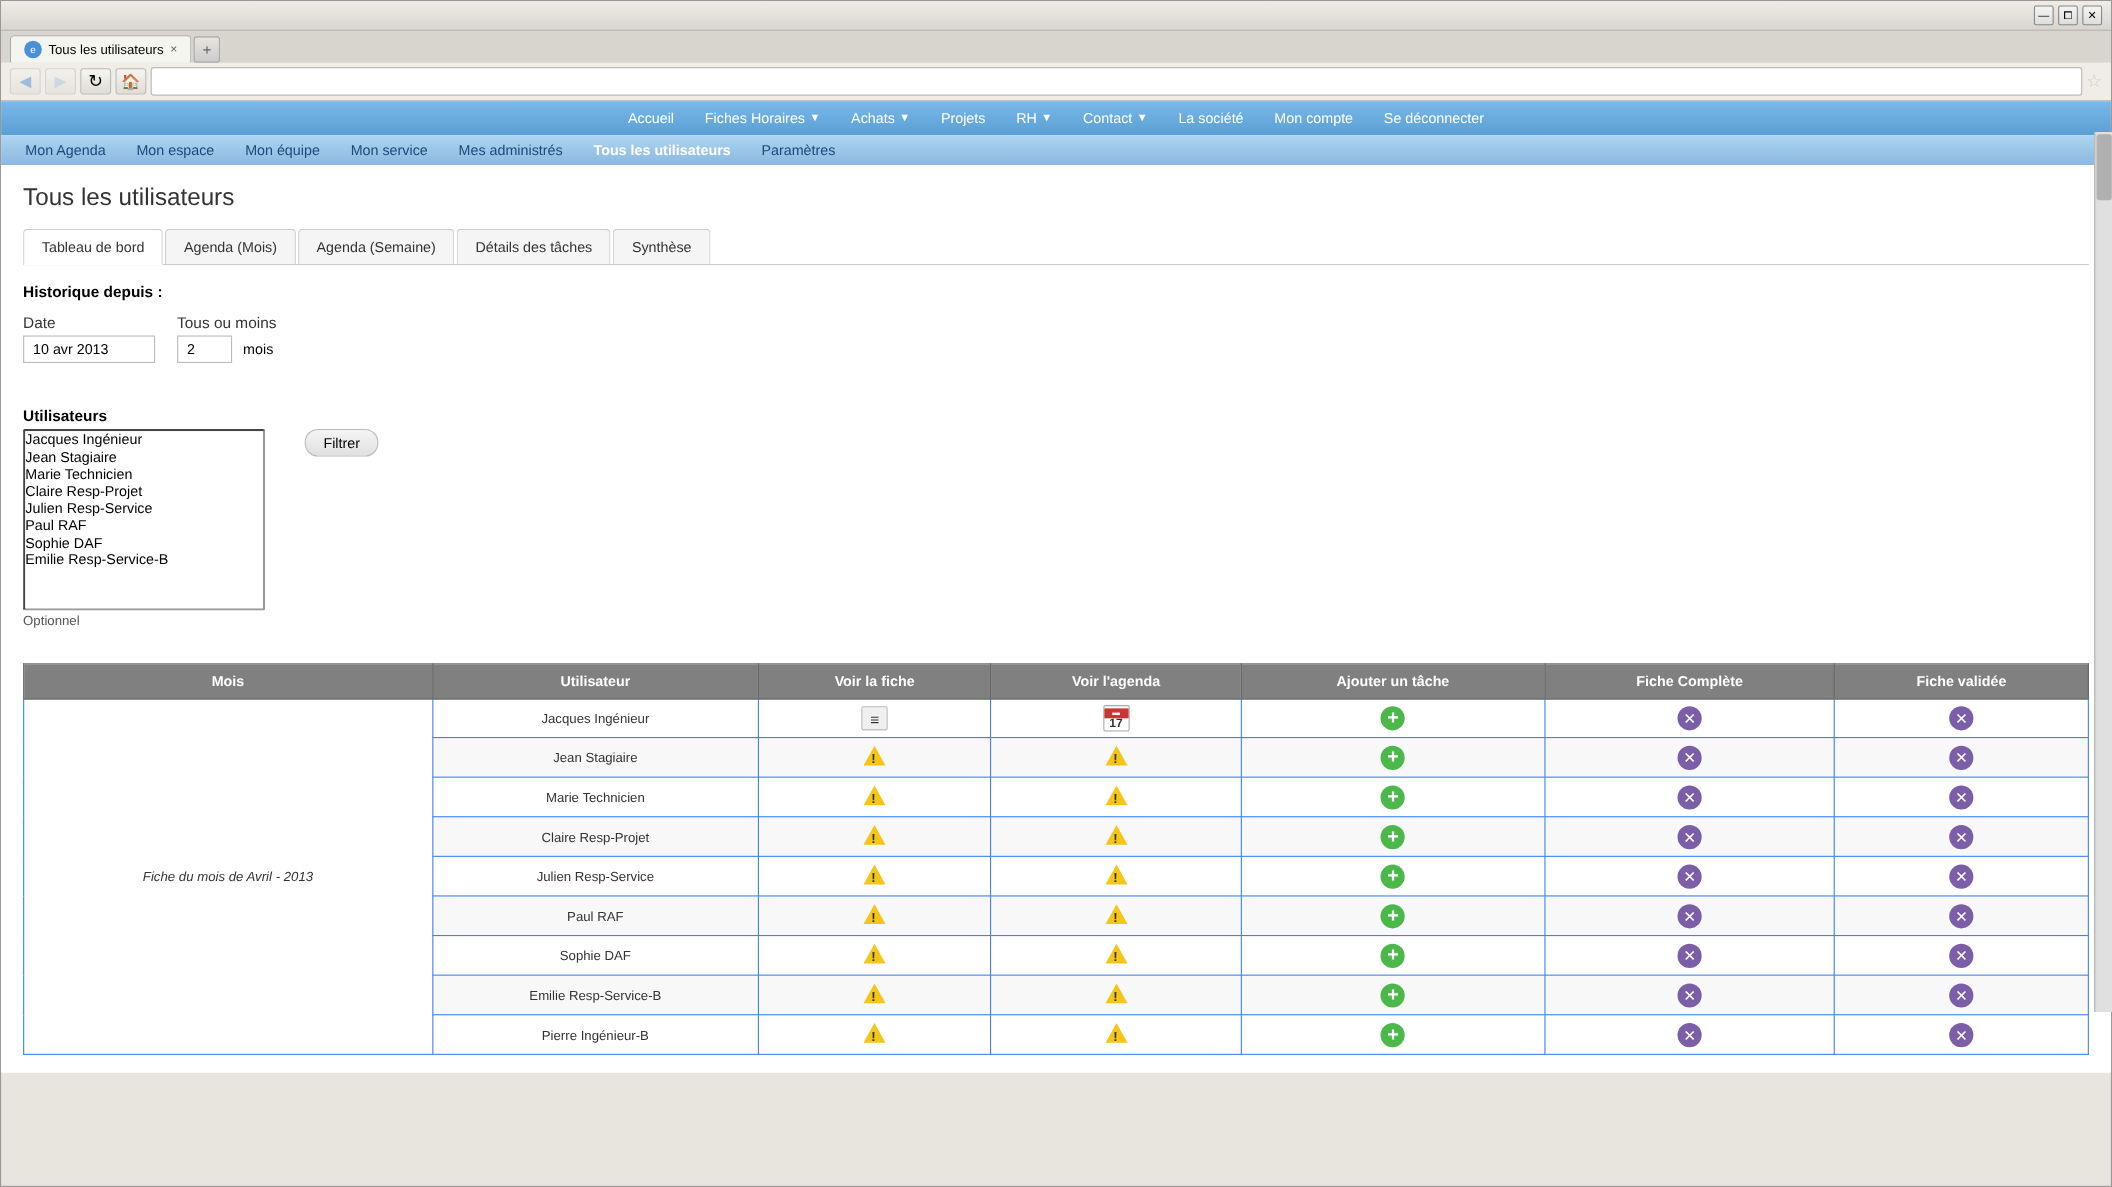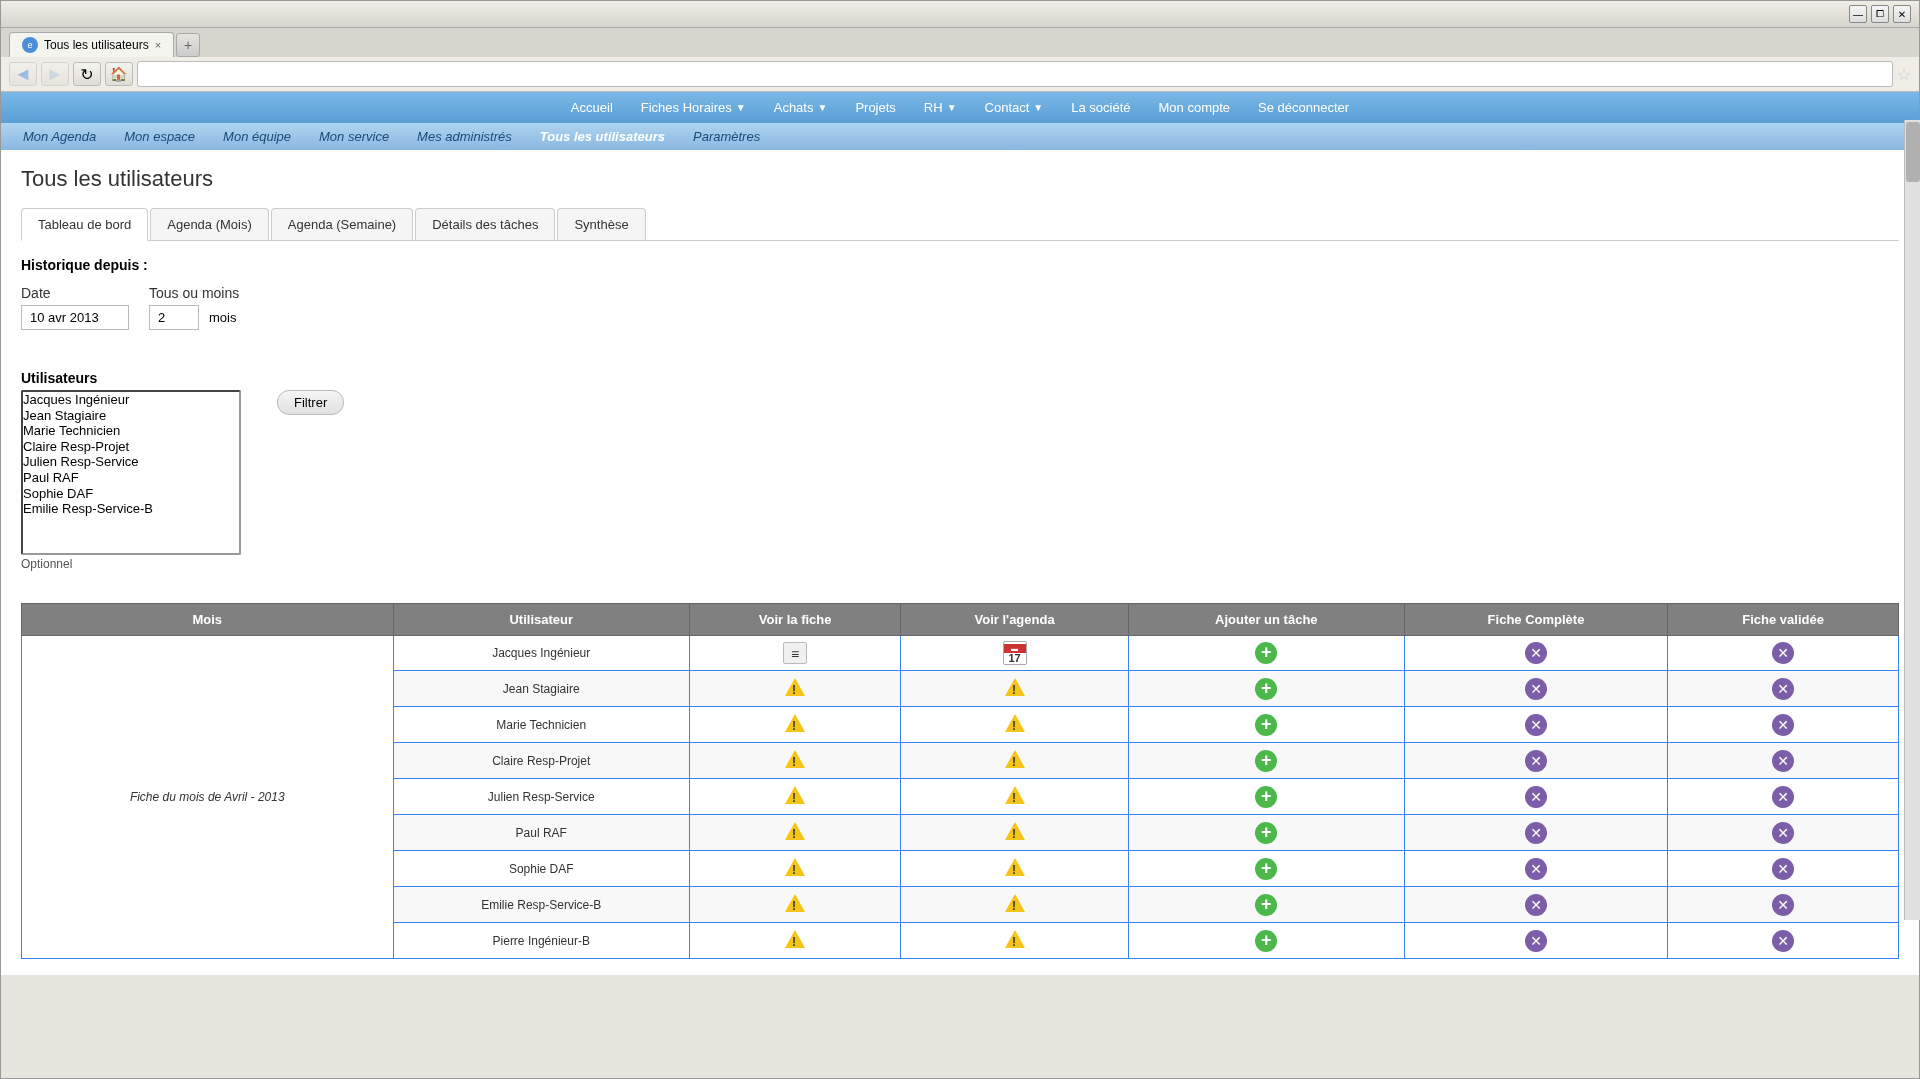--- a/index.html
+++ b/index.html
@@ -129,21 +129,20 @@
       white-space: nowrap;
     }
     .nav-arrow { font-size: 10px; }
 
     
     .sub-nav {
       background: linear-gradient(to bottom, #aed4f0, #8ab8e0);
       display: flex;
       align-items: center;
       padding: 0 8px;
-      font-style: italic;
     }
     .sub-nav-item {
       color: #1a4a7a;
       padding: 6px 14px;
       cursor: pointer;
       font-size: 13px;
       text-decoration: none;
       white-space: nowrap;
     }
     .sub-nav-item.active {
@@ -423,21 +422,21 @@
           <span>Synthèse</span>
         </div>
       </div>
 
       <div class="filter-section">
         <div class="filter-left">
           <label>Historique depuis :</label>
           <div class="filter-fields">
             <div class="field-group">
               <label>Date</label>
-              <input type="text" class="field-input" style="width: 108px;" value="10 avr 2013">
+              <input type="text" class="field-input" style="width: 120px;" value="10 avr 2013">
             </div>
             <div class="field-group">
               <label>Tous ou moins</label>
               <div style="display:flex; align-items:center; gap:6px;">
                 <input type="text" class="field-input field-input-small" value="2" style="">
                 <span class="mois-label">mois</span>
               </div>
             </div>
           </div>
         </div>

